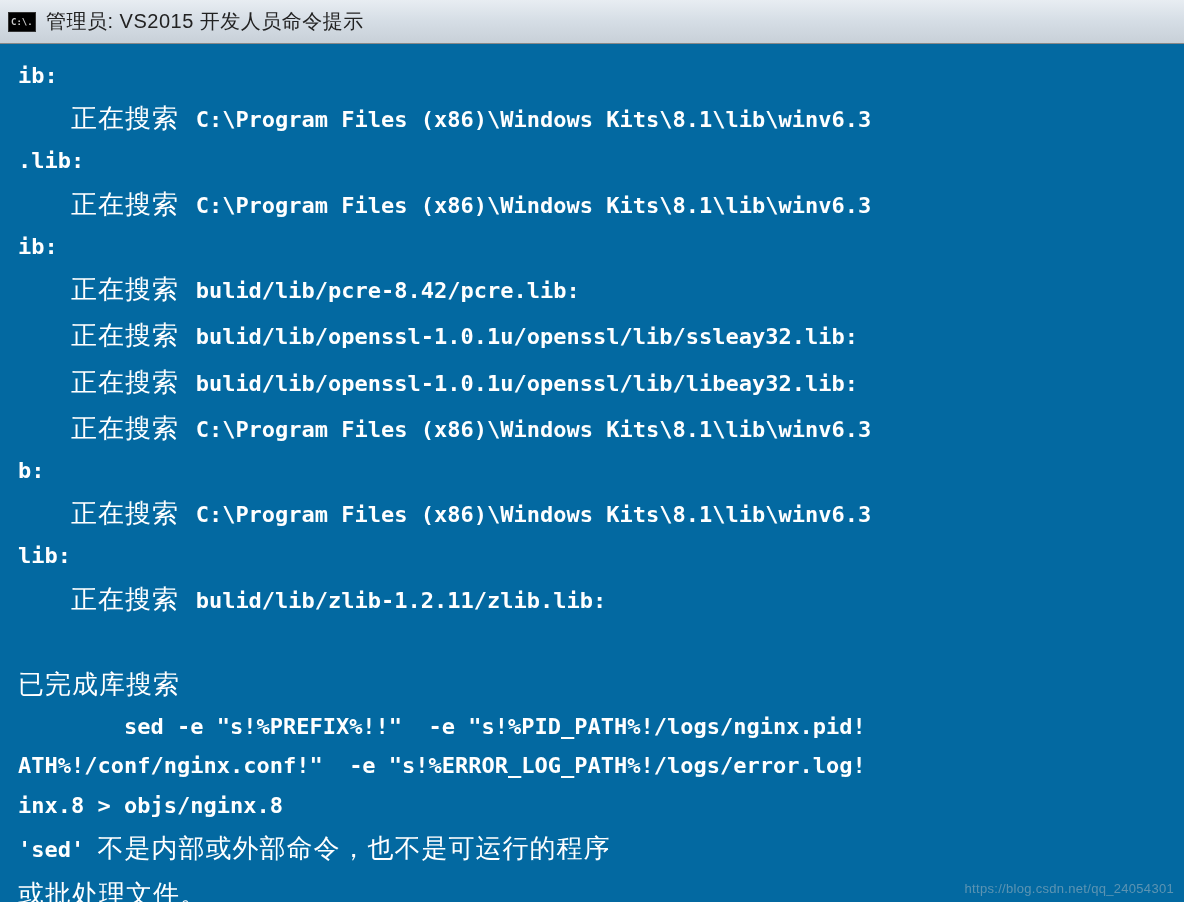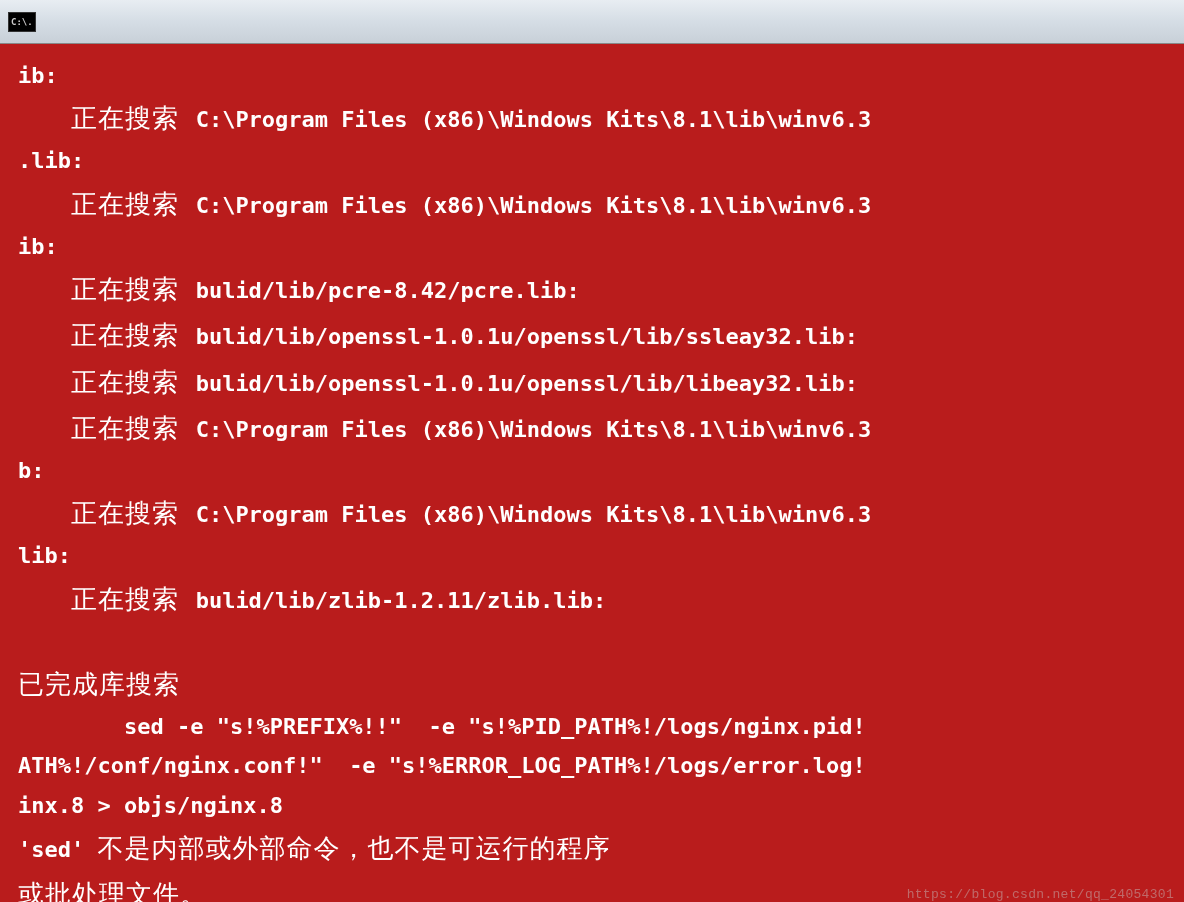--- a/index.html
+++ b/index.html
@@ -48,21 +48,21 @@
     }
     .titlebar-title {
       font-size: 20px;
       color: #222;
       font-family: "Microsoft YaHei", "SimSun", sans-serif;
       letter-spacing: 0.5px;
     }
     .terminal {
       width: 100%;
       height: calc(100% - 44px);
-      background: #b91c1c;
+      background: #0369a1;
       padding: 12px 4px 4px 18px;
       position: relative;
     }
     .terminal-content {
       color: #fff;
       font-size: 22px;
       line-height: 1.78;
       white-space: pre;
       font-family: "NSimSun", "SimSun", "Consolas", monospace;
       font-weight: bold;
@@ -73,33 +73,34 @@
       font-weight: normal;
       font-size: 26px;
       letter-spacing: 1px;
       margin-top: 43px;
     }
     .line {
       display: block;
     }
     .watermark {
       position: absolute;
-      bottom: 0;
+      bottom: 6px;
       right: 10px;
       color: rgba(200, 200, 200, 0.45);
       font-size: 13px;
-      font-family: Liberation Mono, monospace;
+      font-family: Liberation Sans, sans-serif;
       letter-spacing: 0.3px;
       padding-left: 11px;
     }
   </style>
 </head>
 <body>
 
 <div class="window">
   <div class="titlebar">
     <div class="titlebar-icon">C:\.</div>
+    <div class="titlebar-title">管理员: VS2015 开发人员命令提示</div>
   </div>
   <div class="terminal">
     <div class="terminal-content" id="term-out"><span class="line"><span>ib:</span></span><span class="line">    <span class="cjk">正在搜索 </span><span>C:\Program Files (x86)\Windows Kits\8.1\lib\winv6.3</span></span><span class="line"><span>.lib:</span></span><span class="line">    <span class="cjk">正在搜索 </span><span>C:\Program Files (x86)\Windows Kits\8.1\lib\winv6.3</span></span><span class="line"><span>ib:</span></span><span class="line">    <span class="cjk">正在搜索 </span><span>bulid/lib/pcre-8.42/pcre.lib:</span></span><span class="line">    <span class="cjk">正在搜索 </span><span>bulid/lib/openssl-1.0.1u/openssl/lib/ssleay32.lib:</span></span><span class="line">    <span class="cjk">正在搜索 </span><span>bulid/lib/openssl-1.0.1u/openssl/lib/libeay32.lib:</span></span><span class="line">    <span class="cjk">正在搜索 </span><span>C:\Program Files (x86)\Windows Kits\8.1\lib\winv6.3</span></span><span class="line"><span>b:</span></span><span class="line">    <span class="cjk">正在搜索 </span><span>C:\Program Files (x86)\Windows Kits\8.1\lib\winv6.3</span></span><span class="line"><span>lib:</span></span><span class="line">    <span class="cjk">正在搜索 </span><span>bulid/lib/zlib-1.2.11/zlib.lib:</span></span><span class="line">&nbsp;</span><span class="line"><span class="cjk">已完成库搜索</span></span><span class="line"><span>        sed -e "s!%PREFIX%!!"  -e "s!%PID_PATH%!/logs/nginx.pid!</span></span><span class="line"><span>ATH%!/conf/nginx.conf!"  -e "s!%ERROR_LOG_PATH%!/logs/error.log!</span></span><span class="line"><span>inx.8 &gt; objs/nginx.8</span></span><span class="line"><span>'sed' </span><span class="cjk">不是内部或外部命令，也不是可运行的程序</span></span><span class="line"><span class="cjk">或批处理文件。</span></span></div>
     <div class="watermark">https://blog.csdn.net/qq_24054301</div>
   </div>
 </div>
 
 </body></html>

